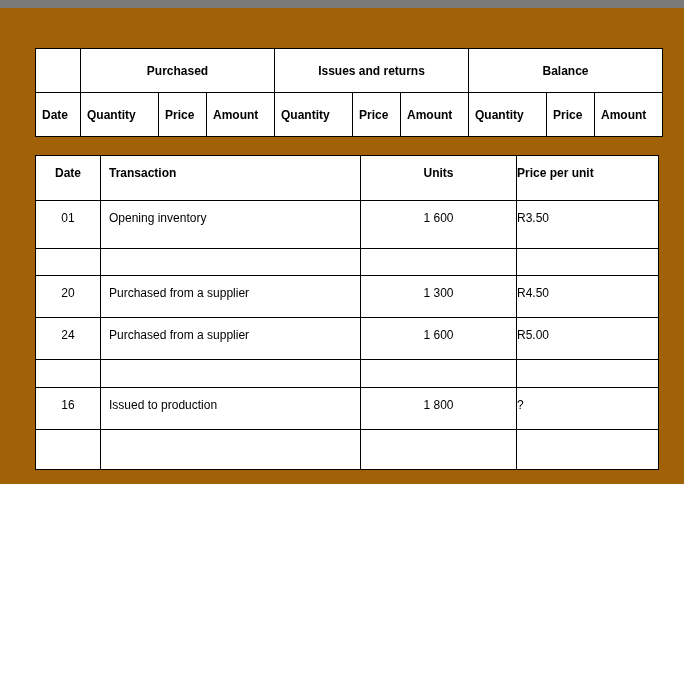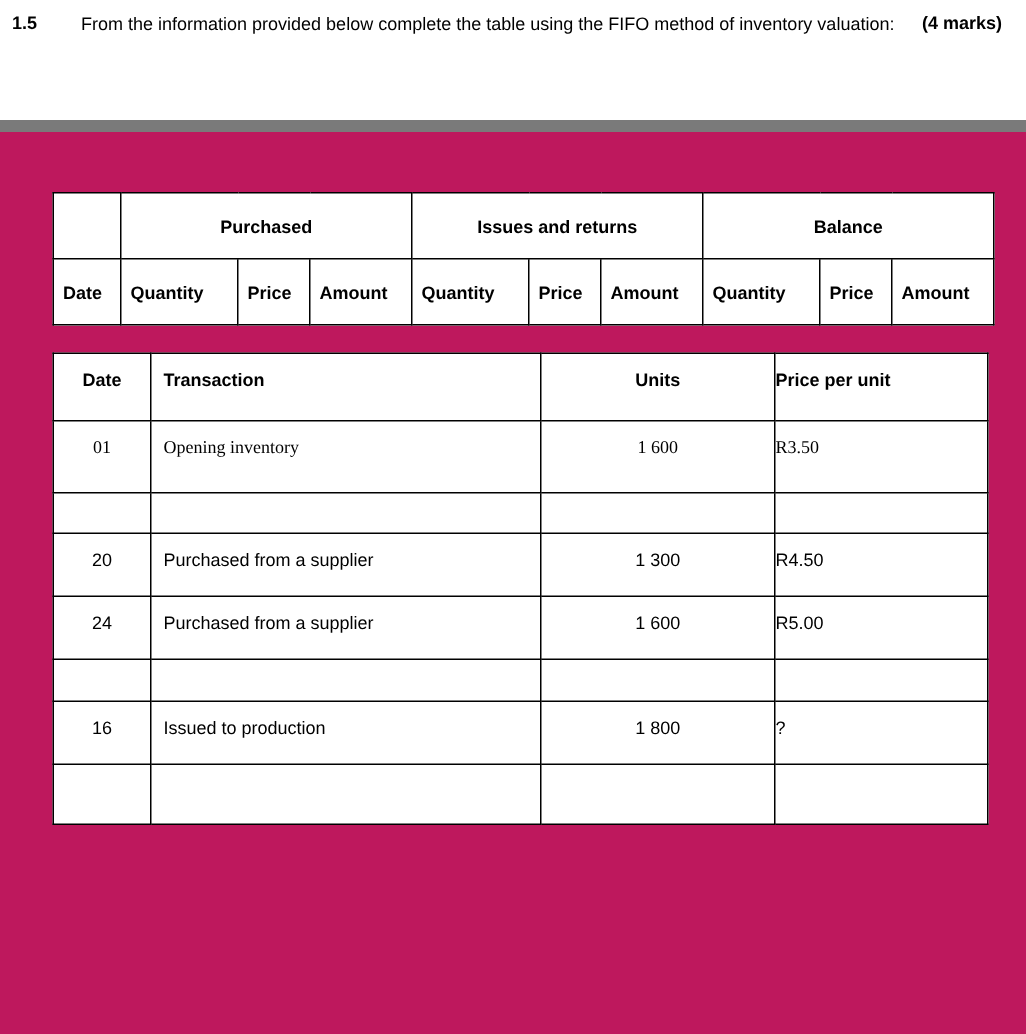--- a/index.html
+++ b/index.html
@@ -21,22 +21,22 @@
     height: 80px;
     background: #ffffff;
   }
   .qnum { font-weight: bold; width: 46px; flex: none; }
   .qtext { width: 548px; flex: none; line-height: 1.45; }
   .qmarks { font-weight: bold; margin-left: auto; white-space: nowrap; }
 
   .divider-bar { height: 8px; background: #7a7a7a; }
 
   .content {
-    background: #be185d;
-    height: 601px;
+    background: #a16207;
+    height: 476px;
     padding: 40px 0 0 35px;
     overflow: hidden;
   }
 
   table { border-collapse: collapse; background: #ffffff; table-layout: fixed; }
   td, th { border: 1px solid #000; font-size: 12px; background: #ffffff; }
 
   
   .fifo-table { width: 622px; }
   .fifo-table td { height: 44px; vertical-align: middle; }
@@ -51,37 +51,32 @@
 
   
   .tx-table { width: 623px; margin-top: 18px; }
   .tx-table th, .tx-table td { vertical-align: top; padding-top: 10px; }
   .tx-table th { font-weight: bold; height: 45px; }
   .tx-col-date { width: 65px; text-align: center; }
   .tx-col-tx   { width: 260px; text-align: left; padding-left: 8px; }
   .tx-col-units{ width: 156px; text-align: center; }
   .tx-col-price{ width: 142px; text-align: left; }
   .tx-table td.tx-col-tx { padding-left: 8px; }
-  .h48 { height: 48px; font-family: Liberation Serif, serif; }
+  .h48 { height: 48px; }
   .h44 { height: 44px; }
   .h42 { height: 42px; }
   .h40 { height: 40px; }
   .h28 { height: 28px; }
   .h27 { height: 27px; }
 </style>
 </head>
 <body>
 
 <div class="page">
 
-  <div class="question-header">
-    <div class="qnum">1.5</div>
-    <div class="qtext">From the information provided below complete the table using the FIFO method of inventory valuation:</div>
-    <div class="qmarks">(4 marks)</div>
-  </div>
 
   <div class="divider-bar"></div>
 
   <div class="content">
 
     <table class="fifo-table">
       <colgroup>
         <col class="col-date">
         <col class="col-qty">
           <col class="col-price">

